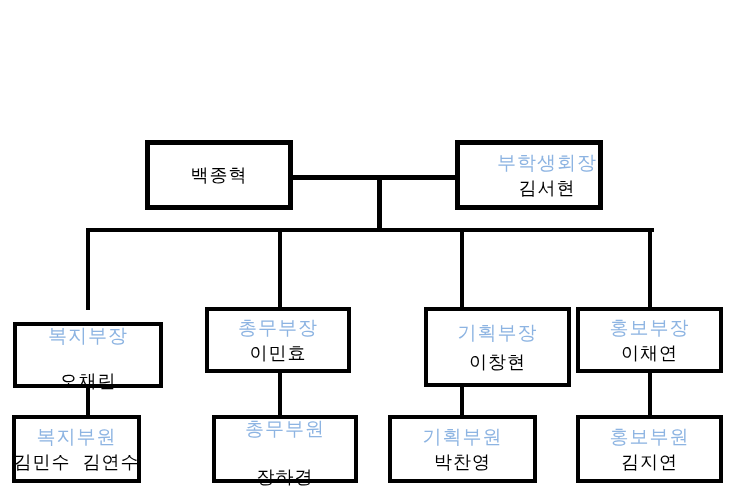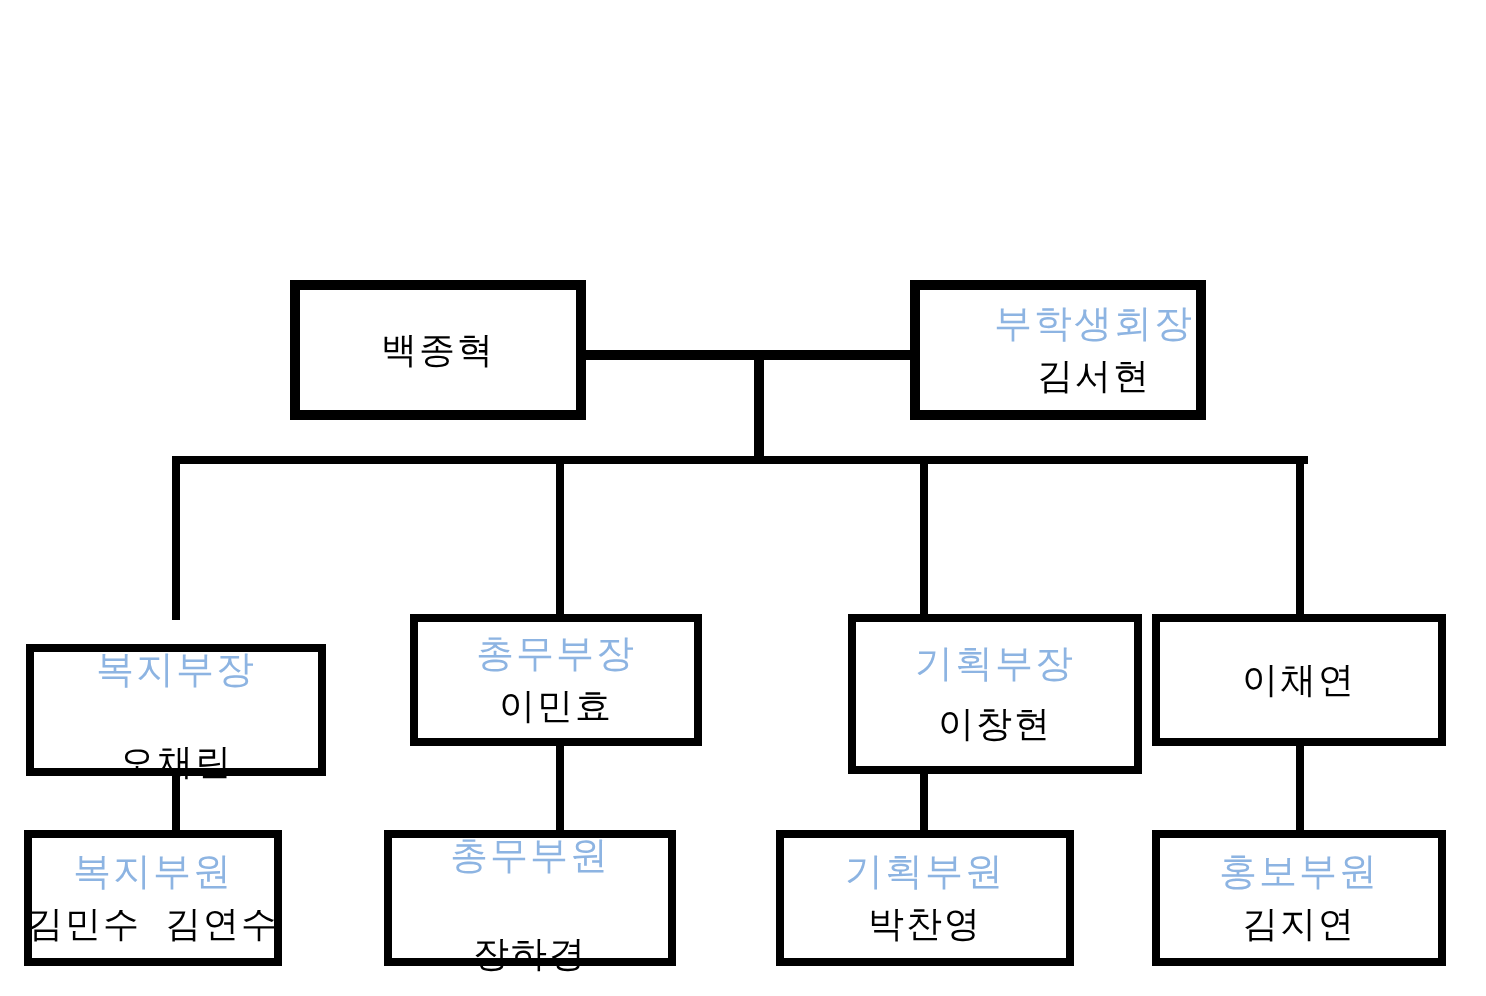--- a/index.html
+++ b/index.html
@@ -92,28 +92,29 @@
   </div>
   <div class="box" style="left:205px; top:307px; width:146px; height:66px;">
     <div class="role">총무부장</div>
     <div class="name">이민효</div>
   </div>
   <div class="box" style="left:388px; top:307px; width:147px; height:80px;margin-left:36px;">
     <div class="role">기획부장</div>
     <div class="name">이창현</div>
   </div>
   <div class="box" style="left:576px; top:307px; width:147px; height:66px;">
+    <div class="role">홍보부장</div>
     <div class="name">이채연</div>
   </div>
 
   <div class="box" style="left:12px; top:415px; width:129px; height:68px;">
     <div class="role">복지부원</div>
     <div class="name">김민수  김연수</div>
   </div>
-  <div class="box" style="left:192px; top:415px; width:146px; height:68px;gap:30px;">
+  <div class="box" style="left:212px; top:415px; width:146px; height:68px;gap:30px;">
     <div class="role">총무부원</div>
     <div class="name">장하경</div>
   </div>
   <div class="box" style="left:576px; top:415px; width:147px; height:68px;">
     <div class="role">홍보부원</div>
     <div class="name">김지연</div>
   </div>
   <div class="box" style="left:388px; top:415px; width:149px; height:68px;">
     <div class="role">기획부원</div>
     <div class="name">박찬영</div>

